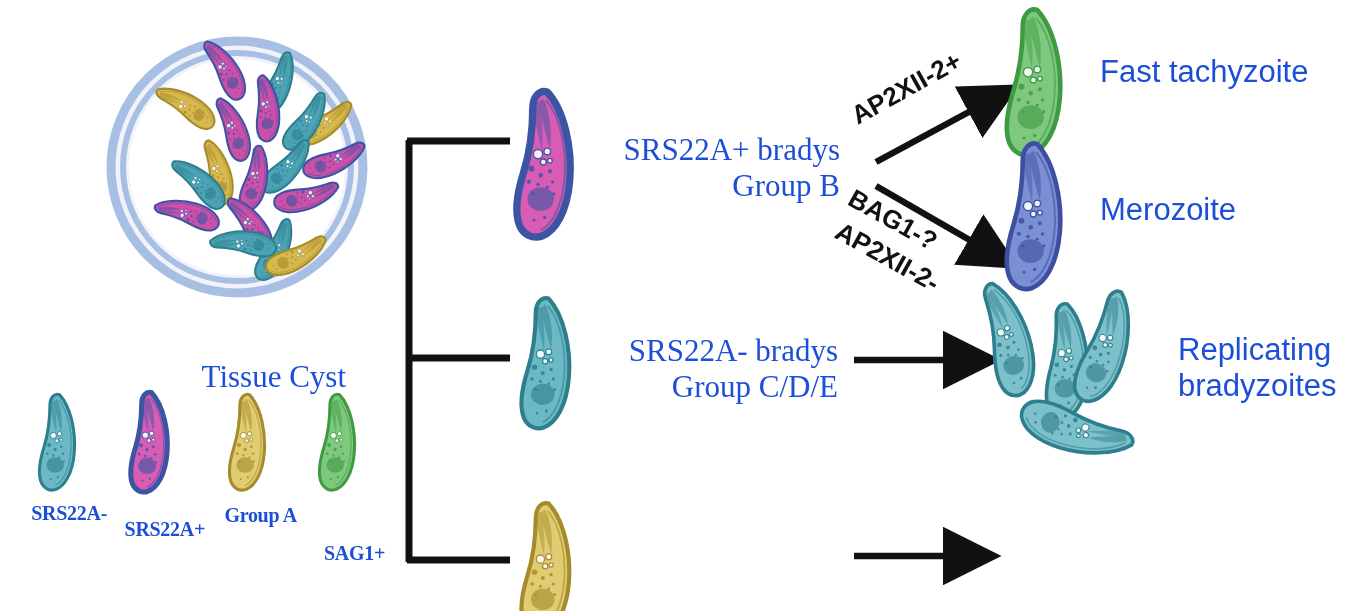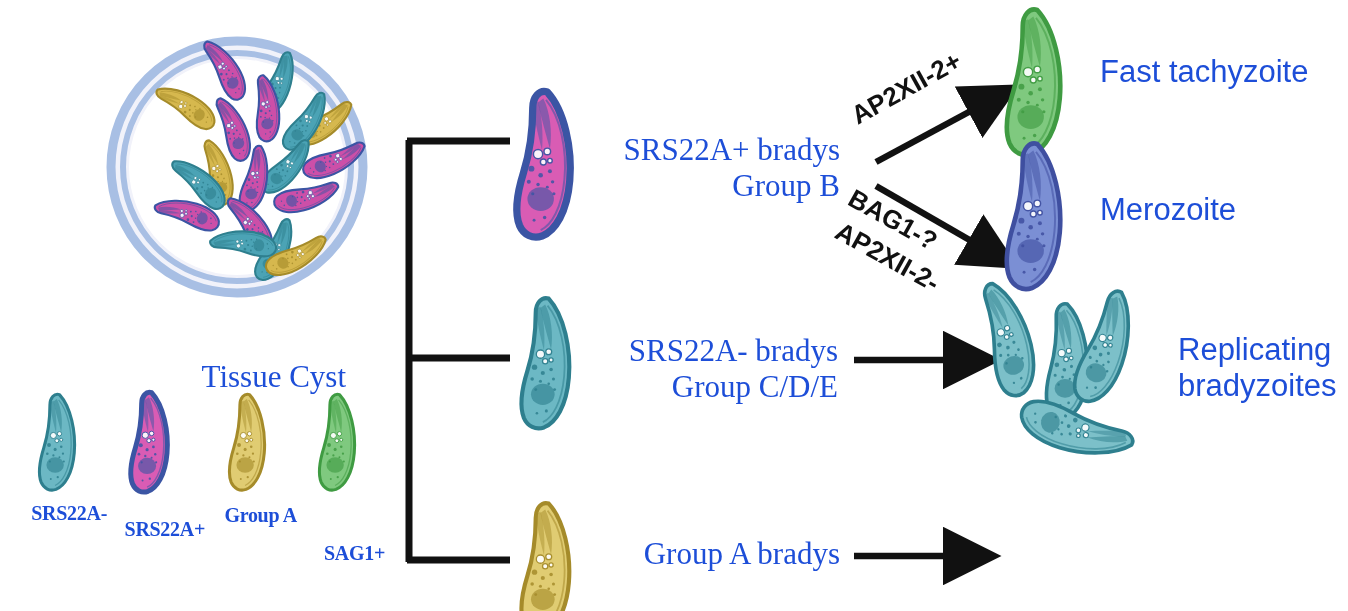--- a/index.html
+++ b/index.html
@@ -248,21 +248,20 @@
     </svg>
   </div>
   <div class="lbl lbl-main right-txt" style="left:1178px;top:332px;width:200px;">Replicating
 bradyzoites</div>
 
   <div class="abs" style="left:512px;top:500px;">
     <svg viewBox="0 0 100 230" width="64" height="136" style="--b:#e0cc72;--o:#a58b2a">
         <use href="#para"></use>
       </svg>
   </div>
-  <div class="lbl lbl-main center" style="left:580px;top:536px;width:260px;">Group A bradys</div>
 
   <svg class="abs" width="120" height="24" style="left:852px;top:544px;">
     <line x1="2" y1="12" x2="104" y2="12" stroke="#111111" stroke-width="6.5" marker-end="url(#ah)"></line>
   </svg>
 
 
 </div>
 
 <style>
   

